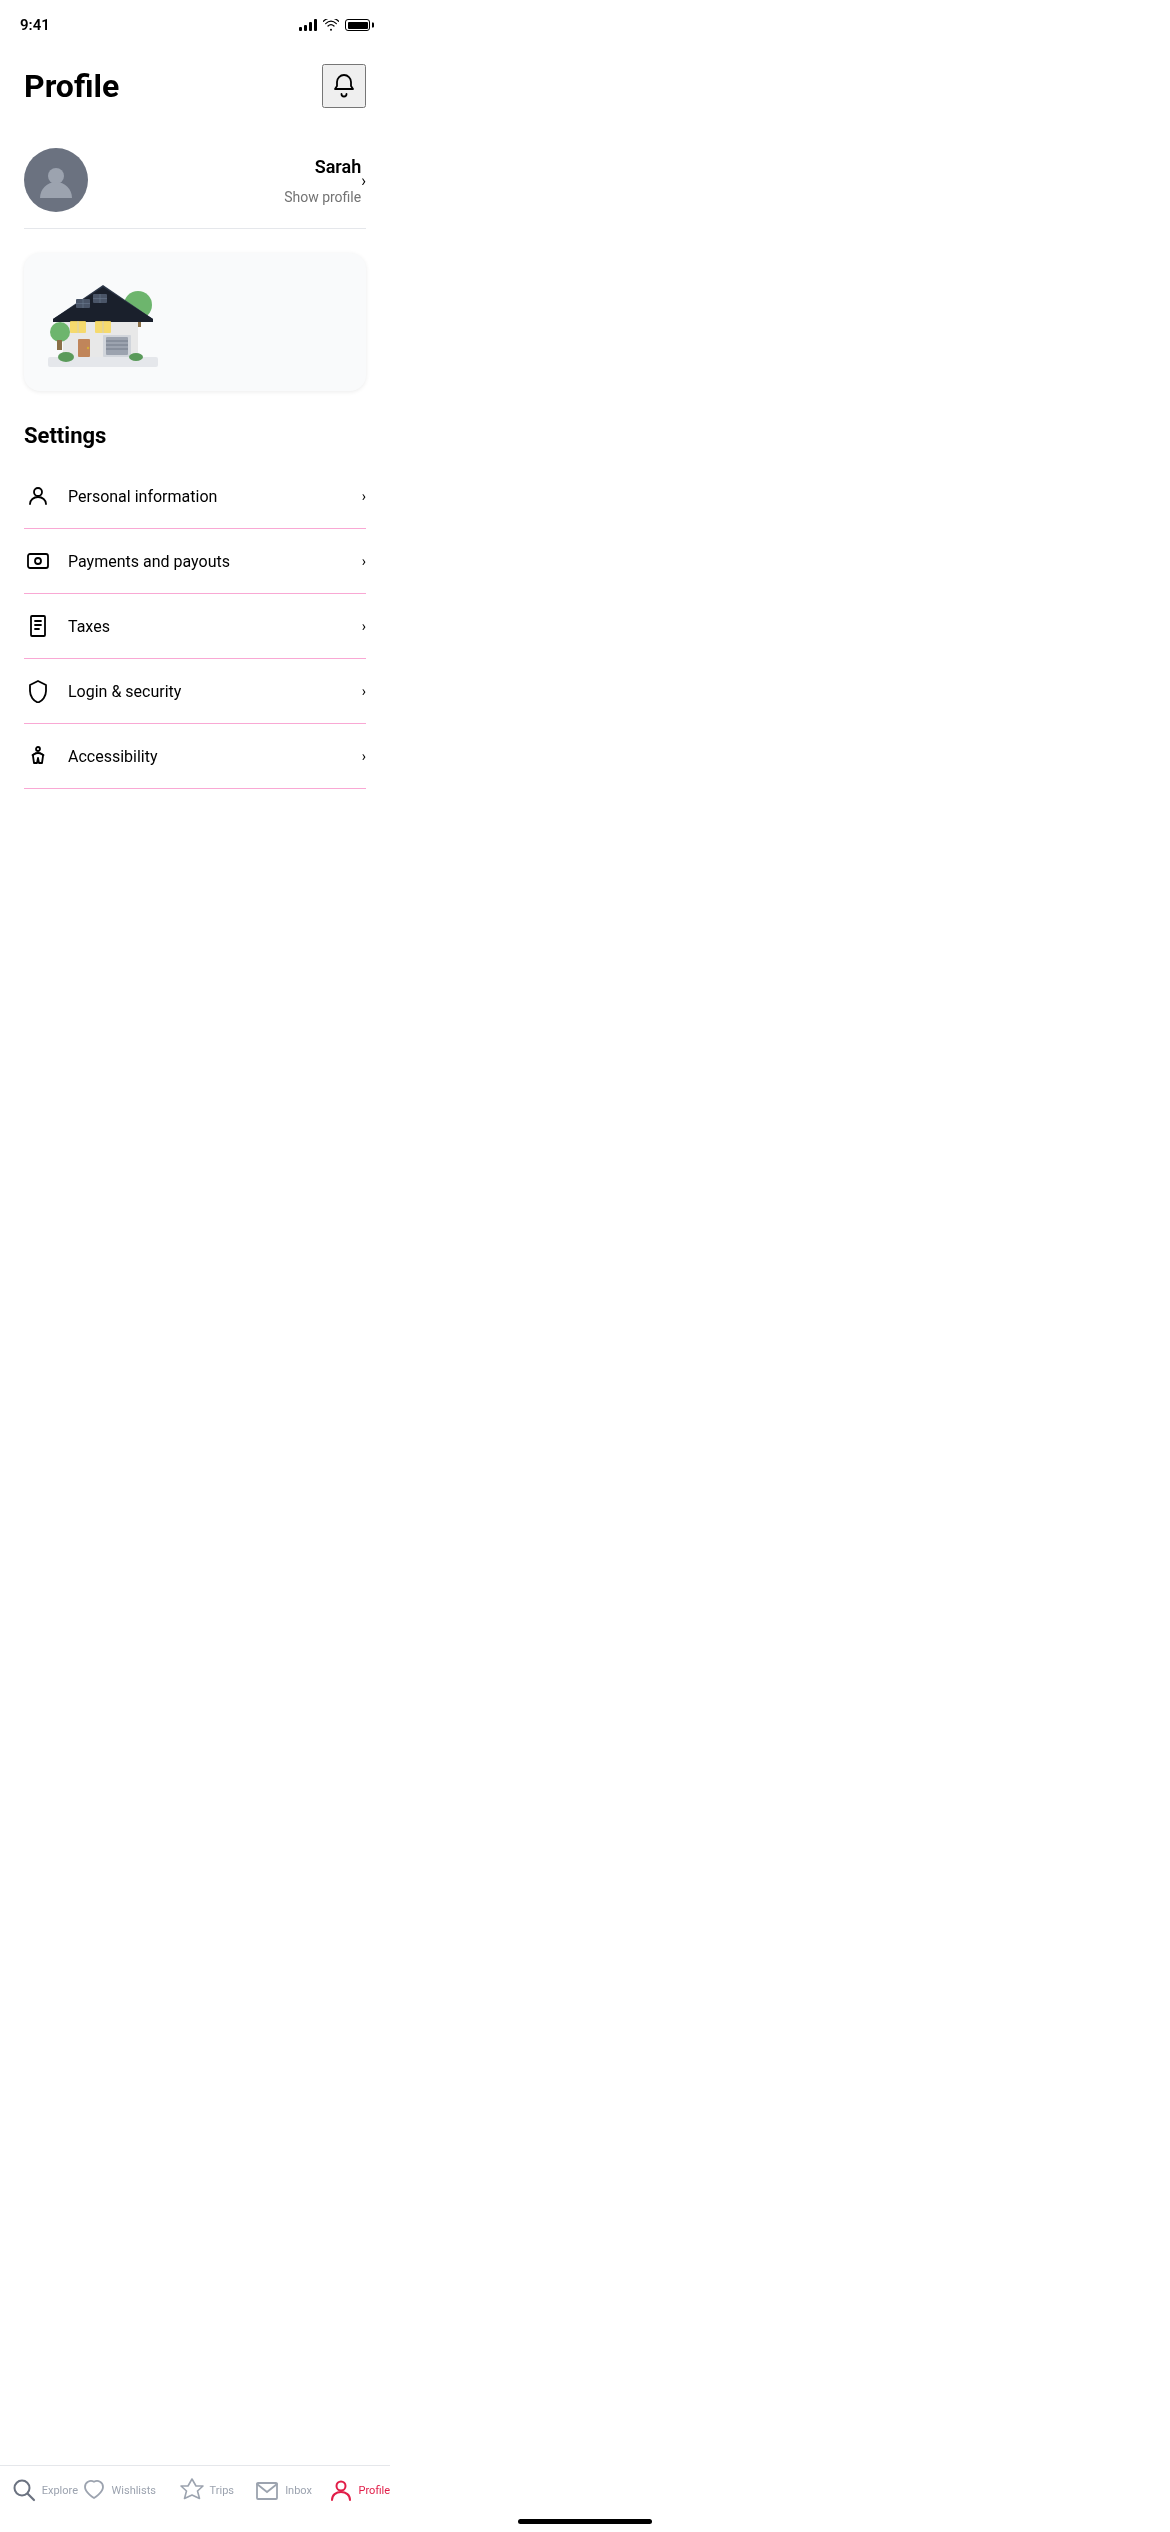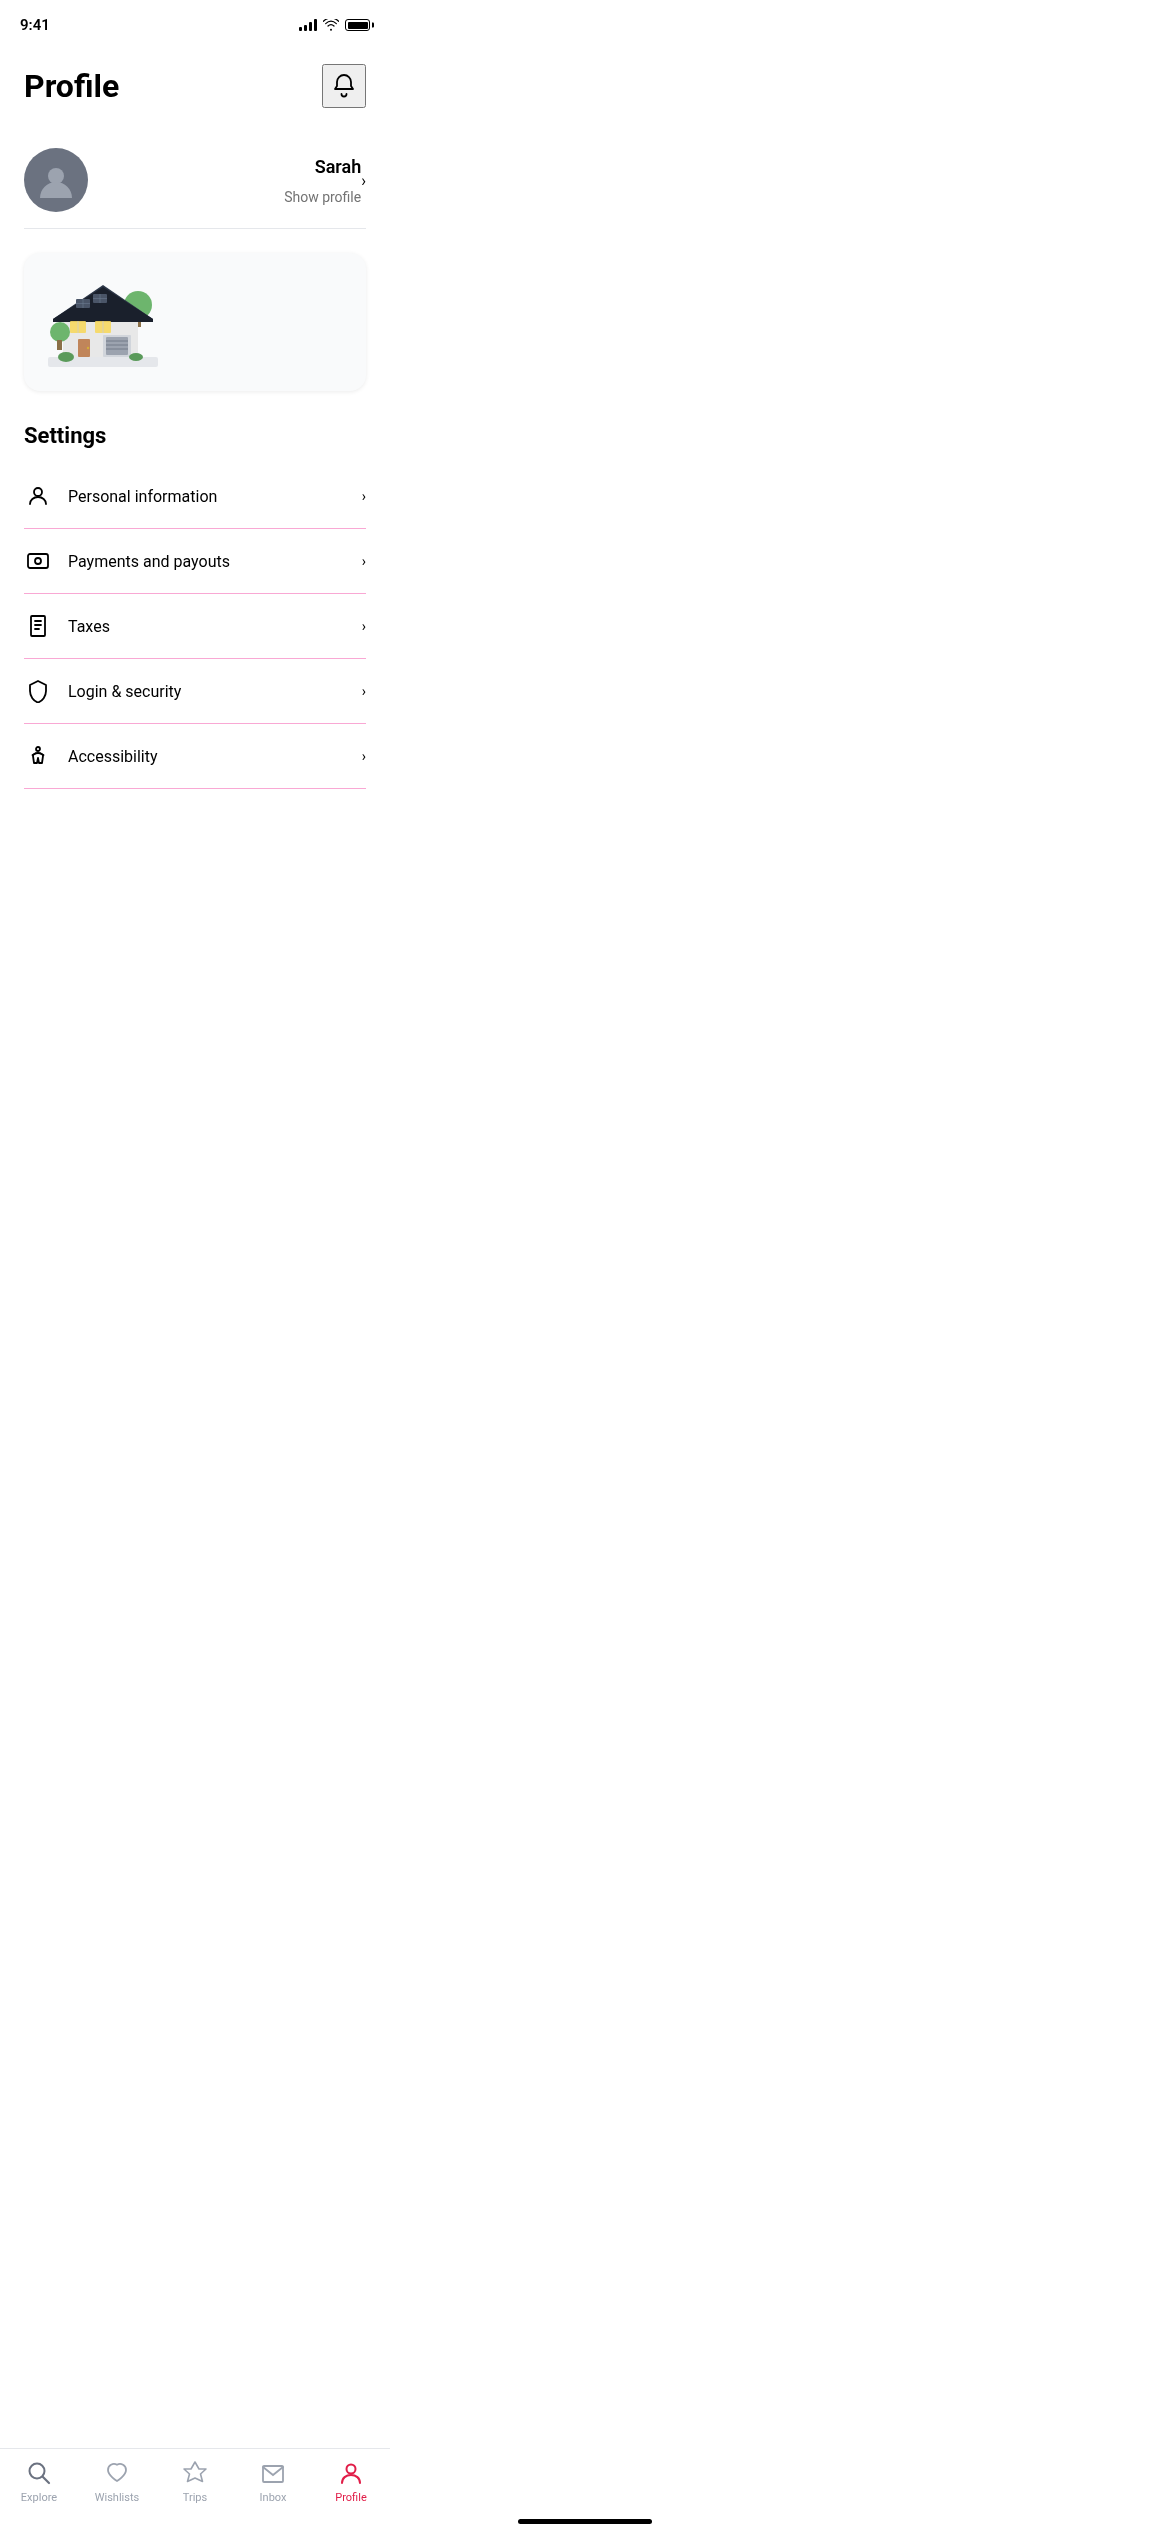--- a/index.html
+++ b/index.html
@@ -250,21 +250,21 @@
       border-top: 1px solid #e5e7eb;
       display: flex;
       align-items: center;
       justify-content: space-around;
       padding: 10px 0 28px 0;
       z-index: 100;
     }
 
     .tab-item {
       display: flex;
-      flex-direction: column;
+      flex-direction: row;
       align-items: center;
       gap: 4px;
       cursor: pointer;
       flex: 1;
       justify-content: flex-end;
     }
 
     .tab-label {
       font-size: 11px;
       color: #9ca3af;

